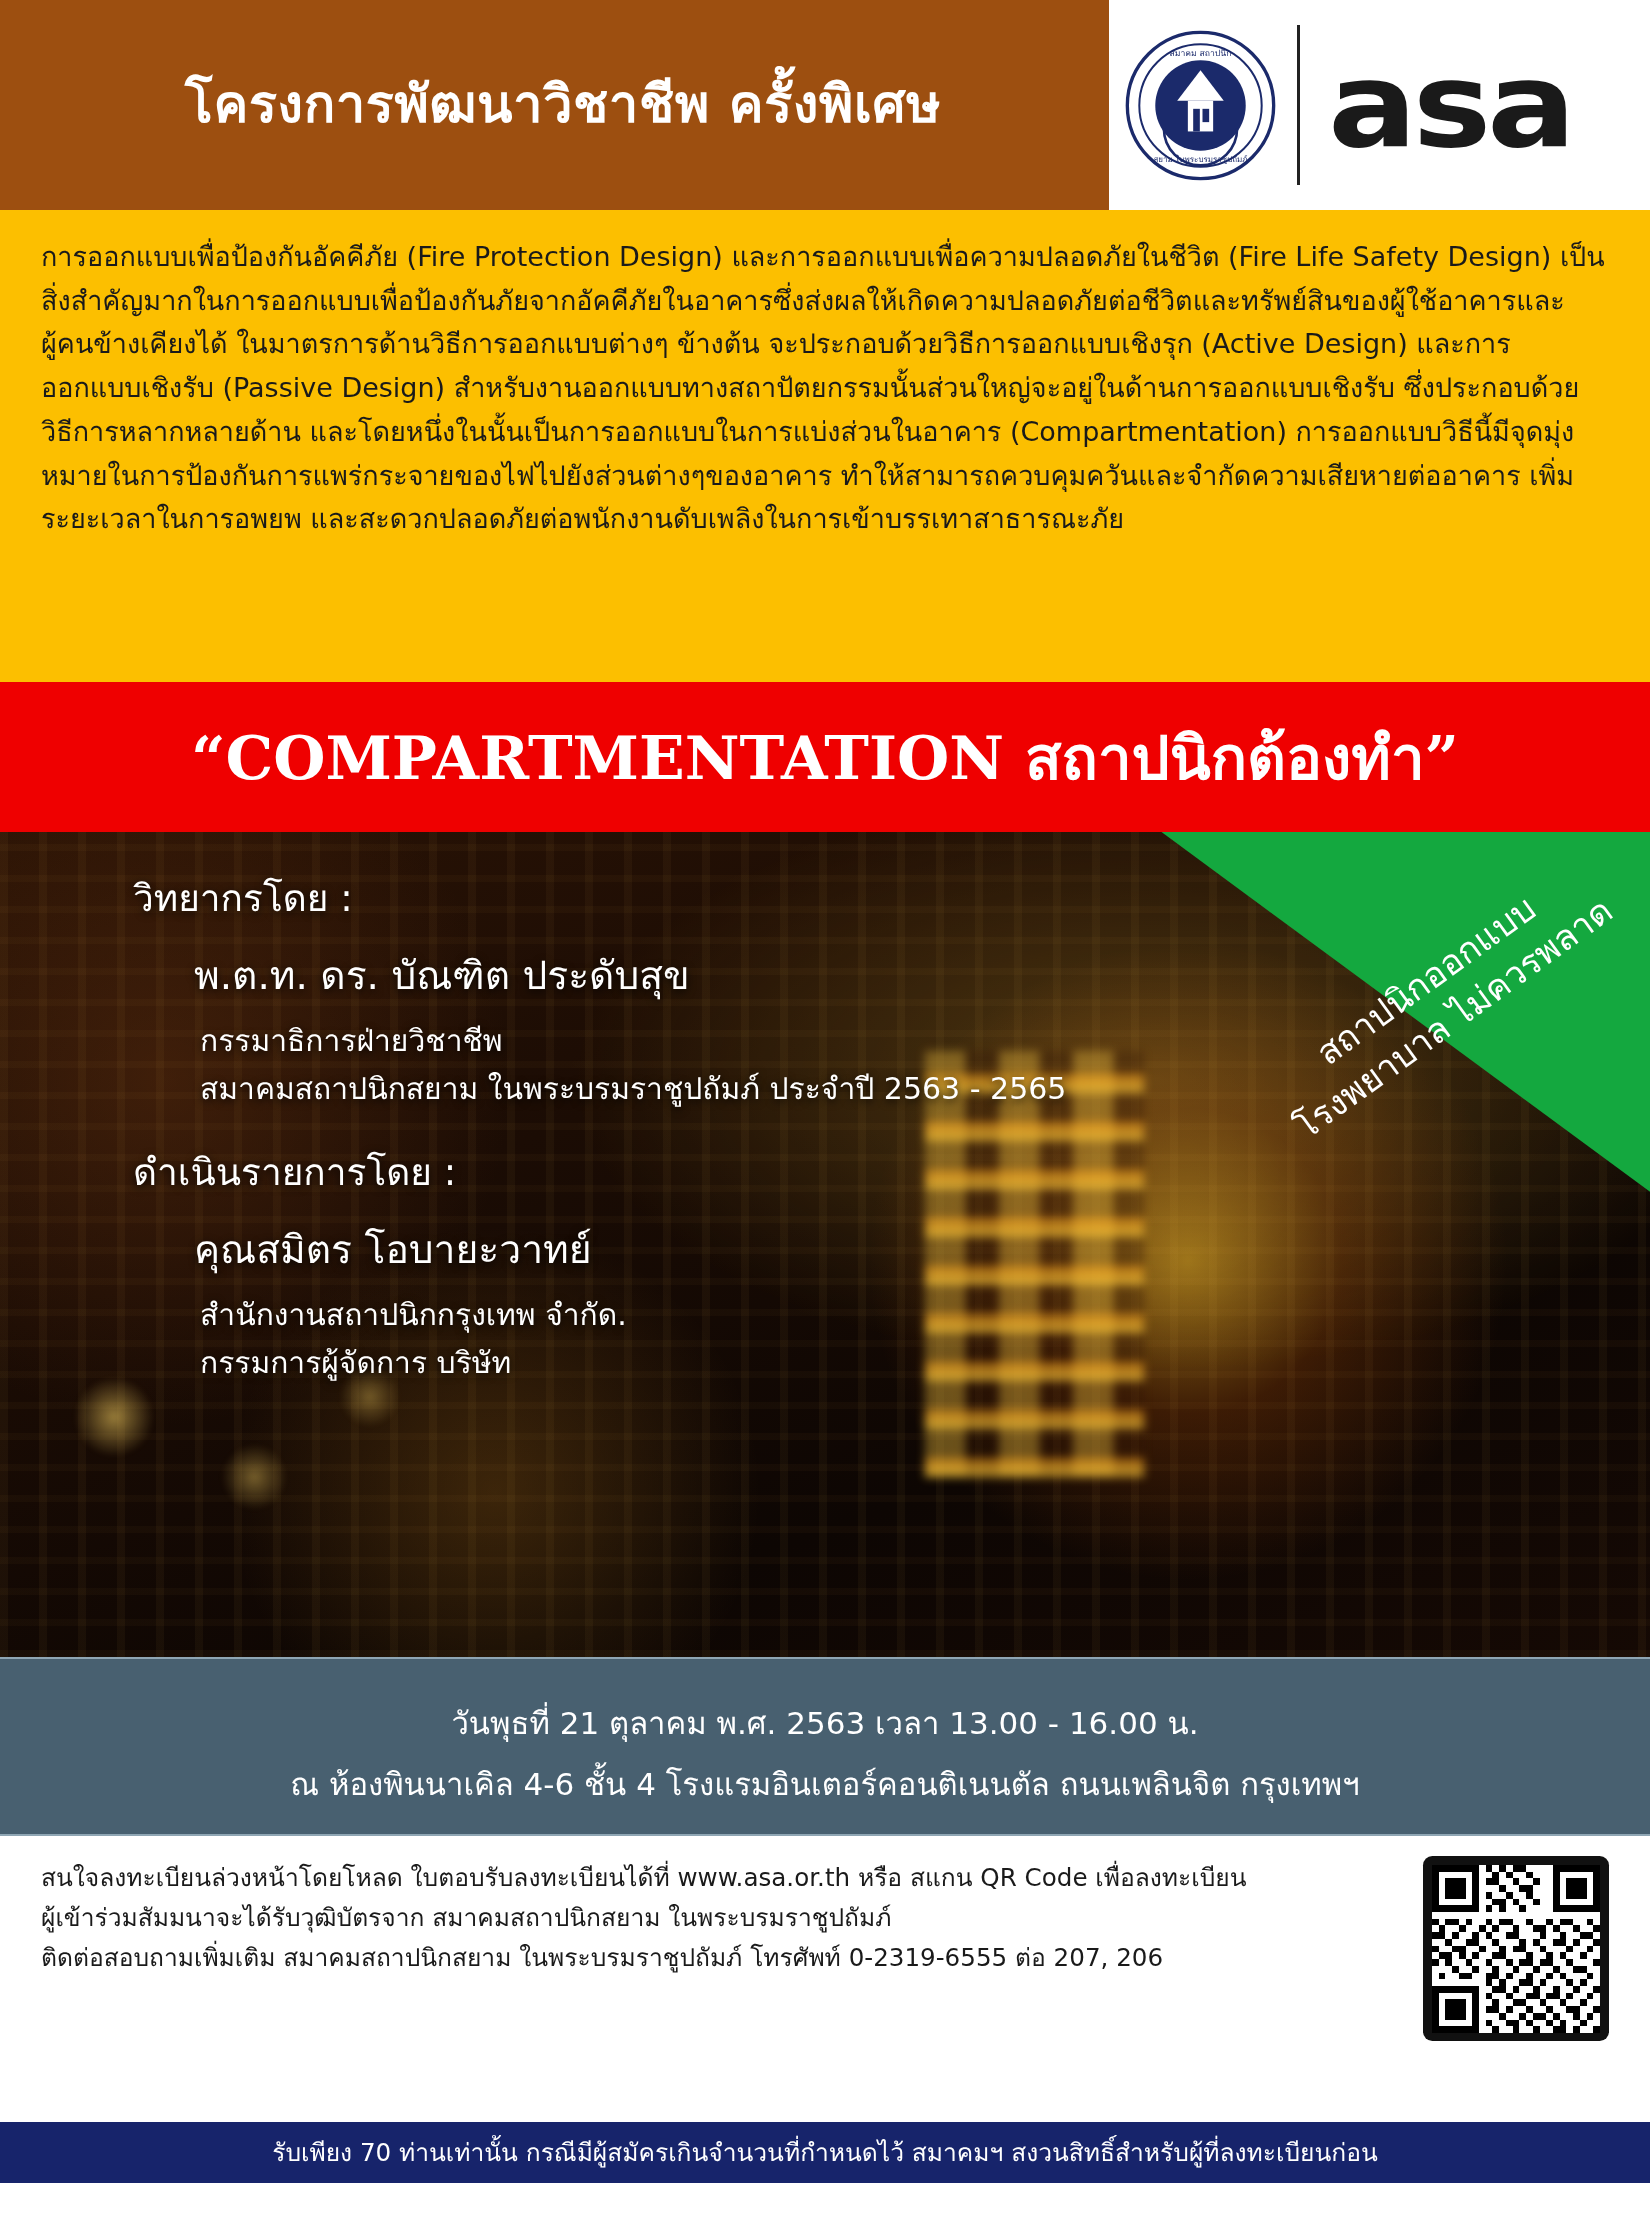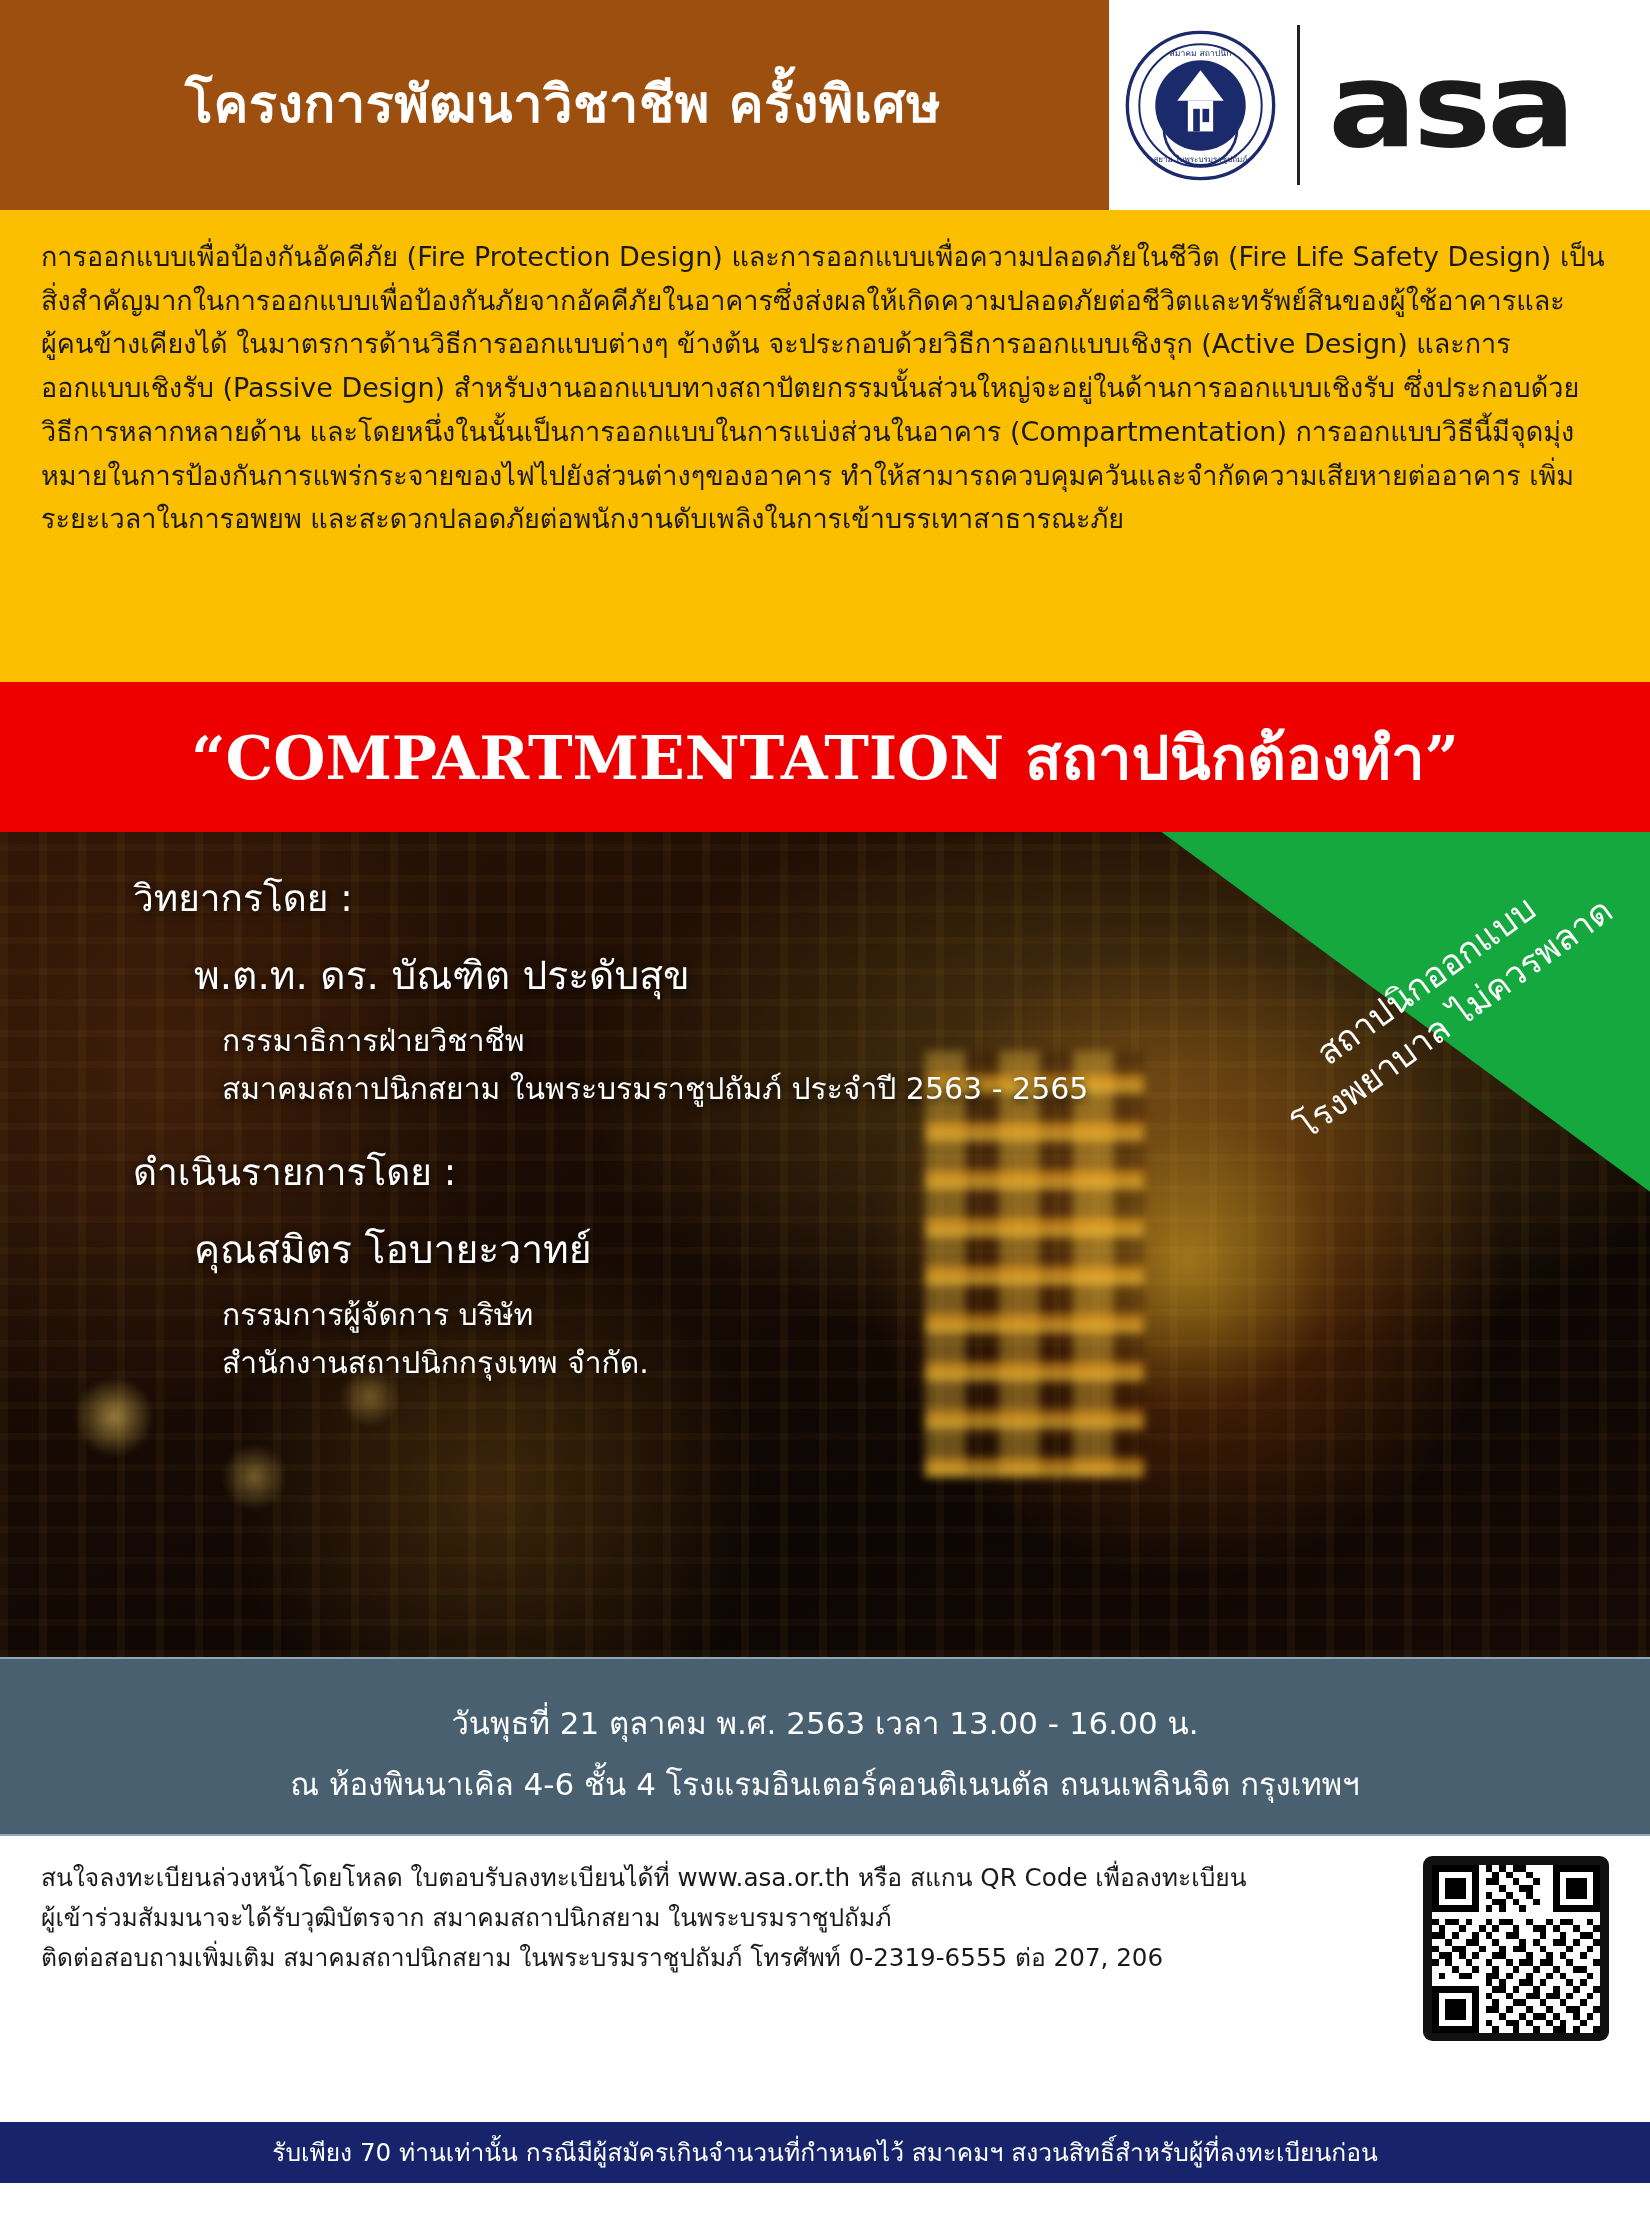--- a/index.html
+++ b/index.html
@@ -165,21 +165,21 @@
     margin-bottom: 17.3px;
     font-family: "DejaVu Sans", "Liberation Sans", sans-serif;
   }
   .sp-name {
     font-size: 39px;
     margin-left: 61px;
     margin-bottom: 14.6px;
   }
   .sp-sub {
     font-size: 30px;
-    margin-left: 89px;
+    margin-left: 67px;
     margin-bottom: 8px;
     line-height: 1.35;
   }
   .sp-gap { height: 24px; }
 
   
   .ribbon {
     position: absolute;
     right: -6.7px;
     top: -6.7px;
@@ -326,22 +326,22 @@
     </div>
 
     <div class="speaker-block">
       <div class="sp-head">วิทยากรโดย :</div>
       <div class="sp-name">พ.ต.ท. ดร. บัณฑิต  ประดับสุข</div>
       <div class="sp-sub">กรรมาธิการฝ่ายวิชาชีพ</div>
       <div class="sp-sub">สมาคมสถาปนิกสยาม  ในพระบรมราชูปถัมภ์  ประจำปี  2563 - 2565</div>
       <div class="sp-gap"></div>
       <div class="sp-head">ดำเนินรายการโดย :</div>
       <div class="sp-name">คุณสมิตร  โอบายะวาทย์</div>
+      <div class="sp-sub">สำนักงานสถาปนิกกรุงเทพ จำกัด.</div>
       <div class="sp-sub">กรรมการผู้จัดการ บริษัท</div>
-      <div class="sp-sub">สำนักงานสถาปนิกกรุงเทพ จำกัด.</div>
     </div>
   </div>
 
   <div class="venue">
     <div class="line1">วันพุธที่ 21 ตุลาคม พ.ศ. 2563  เวลา  13.00 - 16.00  น.</div>
     <div class="line2">ณ  ห้องพินนาเคิล 4-6  ชั้น 4 โรงแรมอินเตอร์คอนติเนนตัล  ถนนเพลินจิต  กรุงเทพฯ</div>
   </div>
 
   <div class="details">
     <div class="line">สนใจลงทะเบียนล่วงหน้าโดยโหลด ใบตอบรับลงทะเบียนได้ที่  www.asa.or.th หรือ สแกน QR Code เพื่อลงทะเบียน</div>

